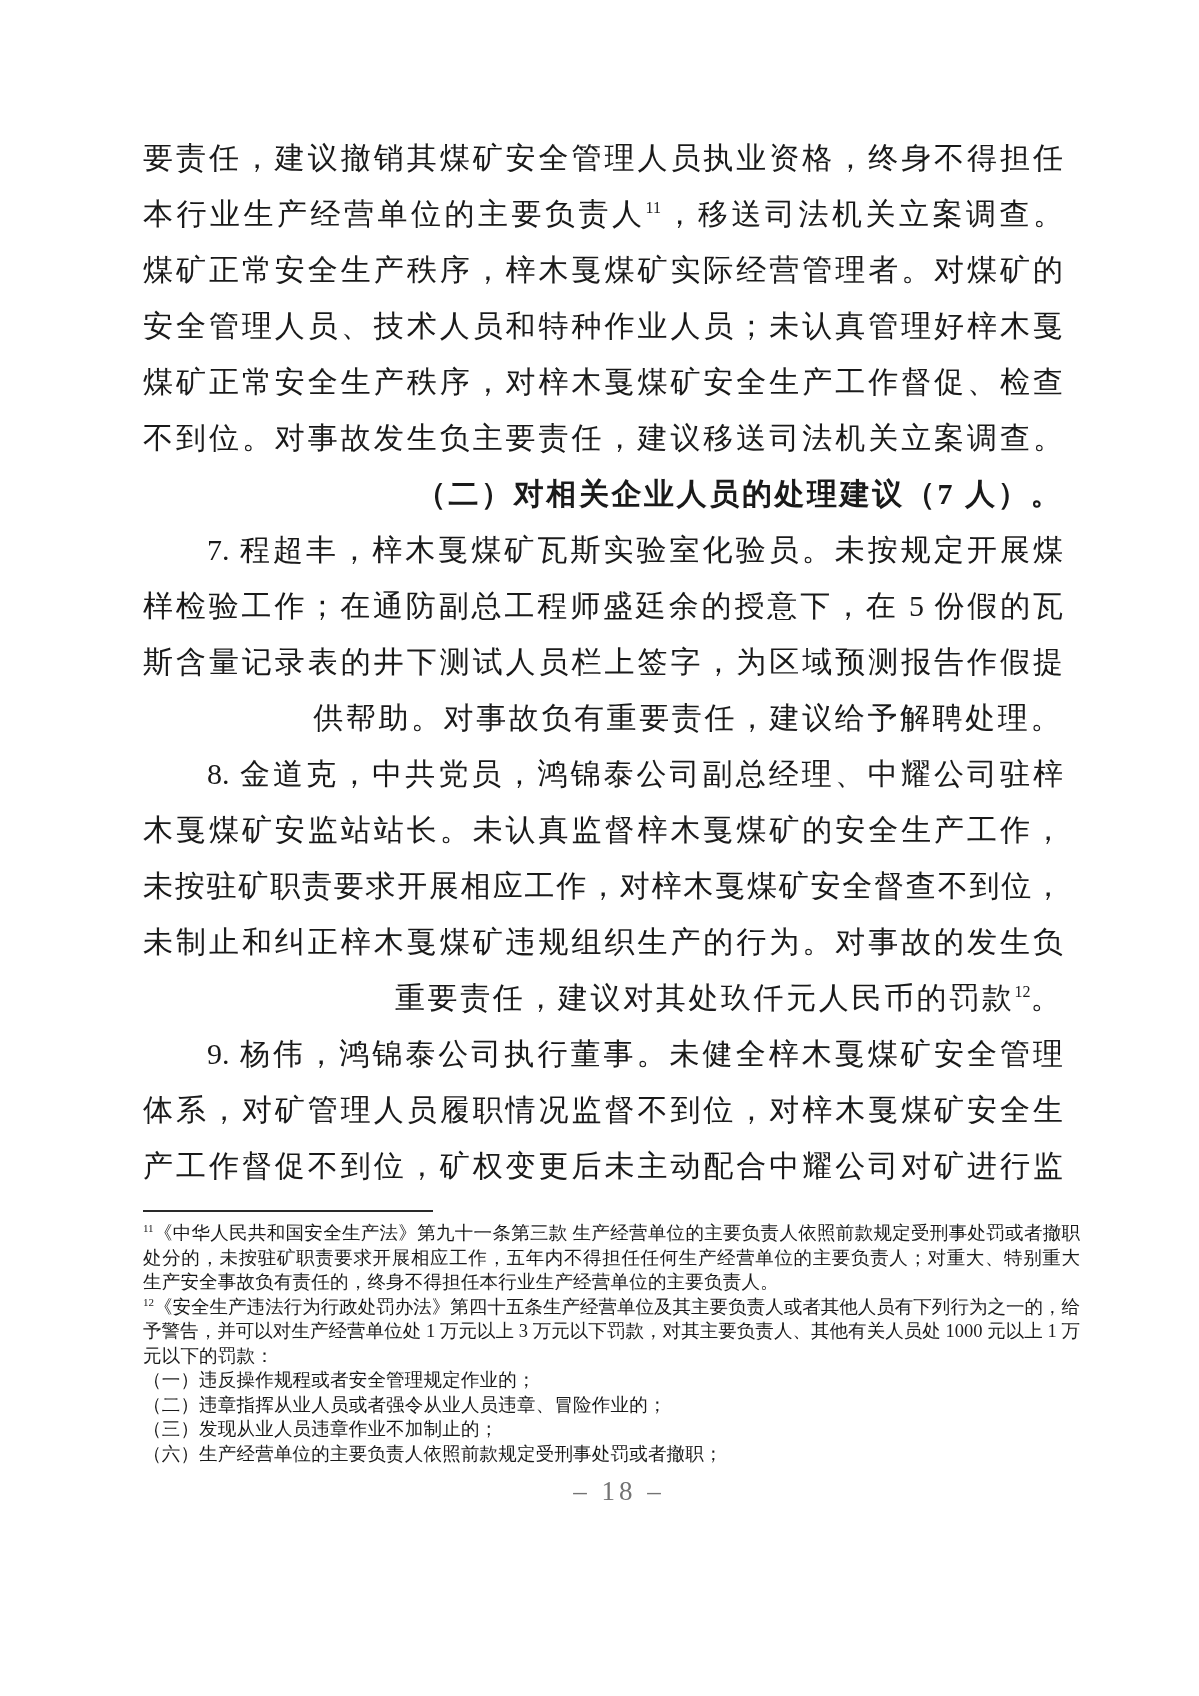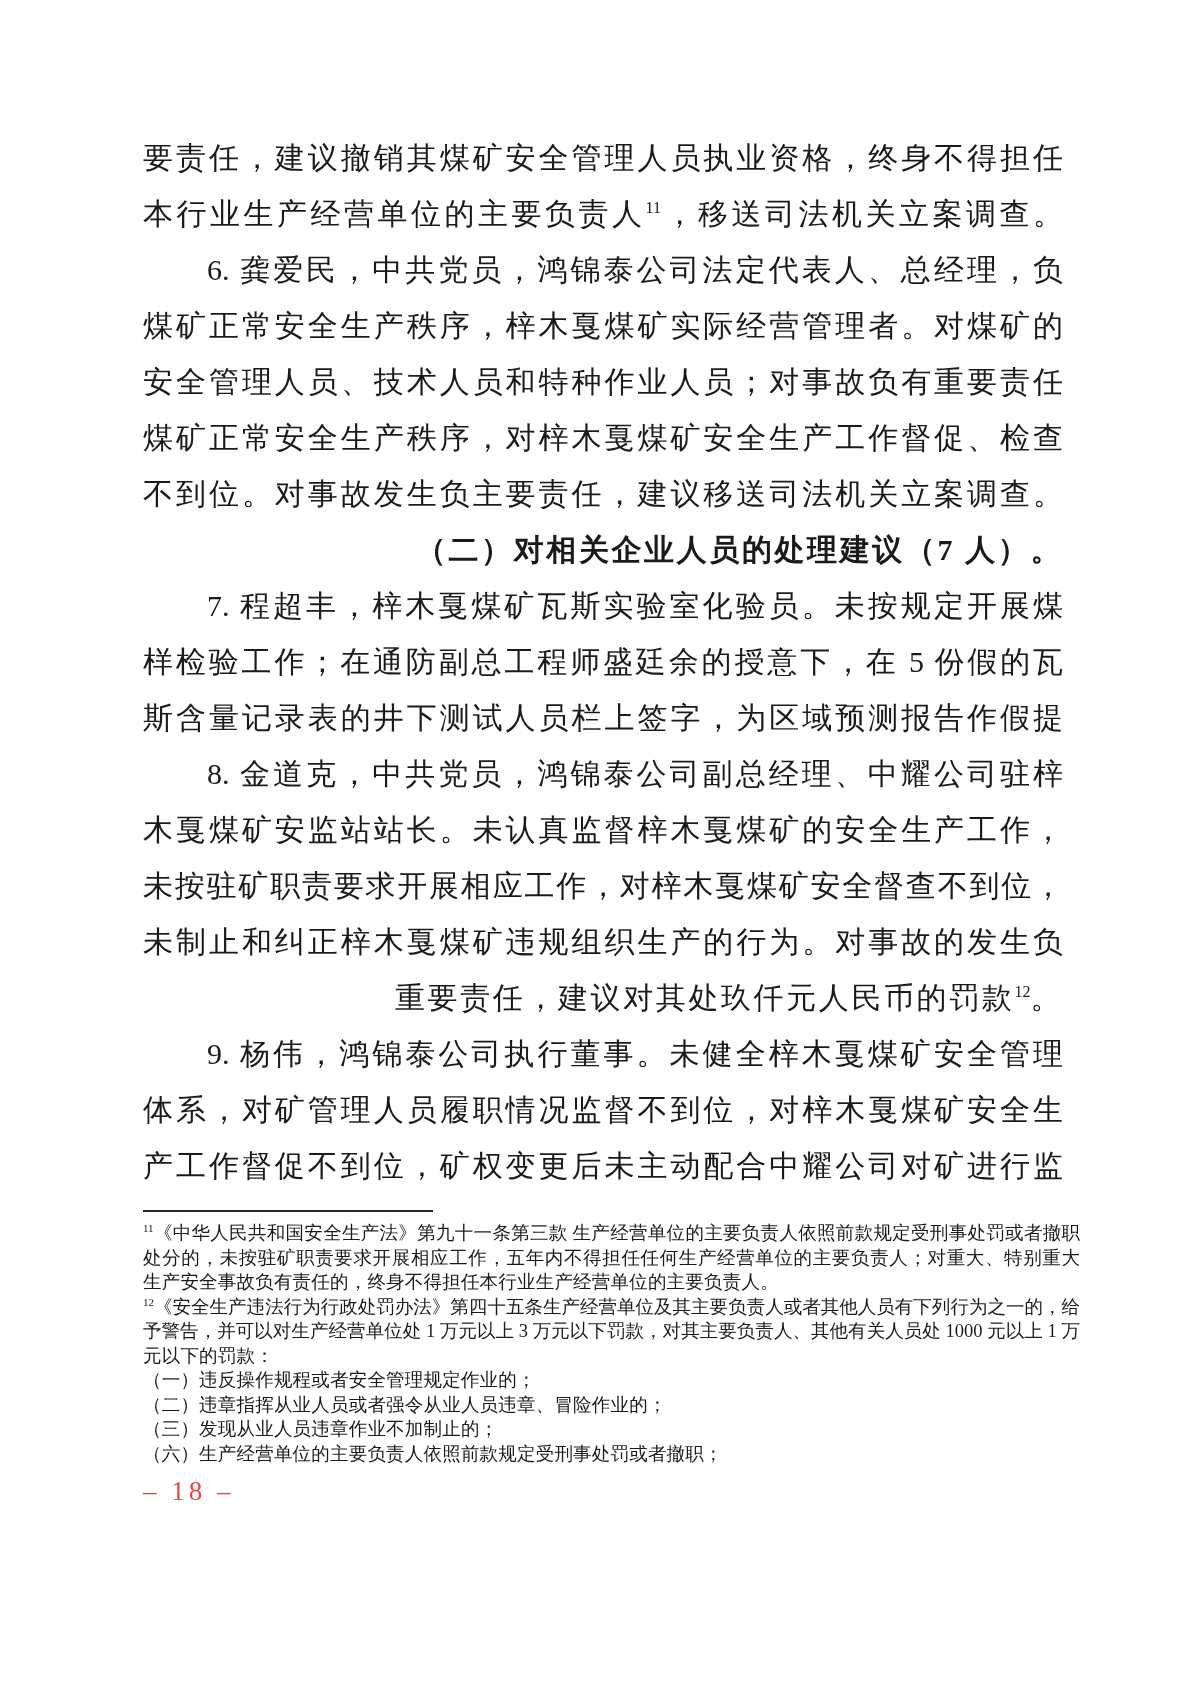--- a/index.html
+++ b/index.html
@@ -32,46 +32,47 @@
   .footnotes{width:937px;margin-top:9px;}
   .fline{
     line-height:24.5px;font-size:18.5px;
     text-align:left;letter-spacing:0.2px;
   }
   .fline.fill{text-align:justify;text-align-last:justify;letter-spacing:normal;}
   .fline sup{font-size:11px;vertical-align:super;line-height:0;letter-spacing:0;}
   .page-number{
     margin-top:10px;
     font-size:27px;letter-spacing:4px;
-    color:#ef4444;
+    color:#737373;
+    text-align:center;
   }
 </style>
 </head>
 <body>
 
 <div class="page">
   <div class="body-text" id="body-text">
       <div>
         <div class="line fill">要责任，建议撤销其煤矿安全管理人员执业资格，终身不得担任</div>
         <div class="line fill">本行业生产经营单位的主要负责人<sup>11</sup>，移送司法机关立案调查。</div>
       </div>
       <div>
-        <div class="line fill indent">6. 龚爱民，中共党员，鸿锦泰公司法定代表人、总经理，负</div>
         <div class="line fill">煤矿正常安全生产秩序，梓木戛煤矿实际经营管理者。对煤矿的</div>
-        <div class="line fill">安全管理人员、技术人员和特种作业人员；对事故负有重要责任</div>
+        <div class="line fill">安全管理人员、技术人员和特种作业人员；未认真管理好梓木戛</div>
         <div class="line fill">煤矿正常安全生产秩序，对梓木戛煤矿安全生产工作督促、检查</div>
         <div class="line fill">不到位。对事故发生负主要责任，建议移送司法机关立案调查。</div>
       </div>
       <div>
         <div class="line indent bold">（二）对相关企业人员的处理建议（7 人）。</div>
       </div>
       <div>
         <div class="line fill indent">7. 程超丰，梓木戛煤矿瓦斯实验室化验员。未按规定开展煤</div>
         <div class="line fill">样检验工作；在通防副总工程师盛廷余的授意下，在 5 份假的瓦</div>
         <div class="line fill">斯含量记录表的井下测试人员栏上签字，为区域预测报告作假提</div>
+        <div class="line">供帮助。对事故负有重要责任，建议给予解聘处理。</div>
       </div>
       <div>
         <div class="line fill indent">8. 金道克，中共党员，鸿锦泰公司副总经理、中耀公司驻梓</div>
         <div class="line fill">木戛煤矿安监站站长。未认真监督梓木戛煤矿的安全生产工作，</div>
         <div class="line fill">未按驻矿职责要求开展相应工作，对梓木戛煤矿安全督查不到位，</div>
         <div class="line fill">未制止和纠正梓木戛煤矿违规组织生产的行为。对事故的发生负</div>
         <div class="line">重要责任，建议对其处玖仟元人民币的罚款<sup>12</sup>。</div>
       </div>
       <div>
         <div class="line fill indent">9. 杨伟，鸿锦泰公司执行董事。未健全梓木戛煤矿安全管理</div>

